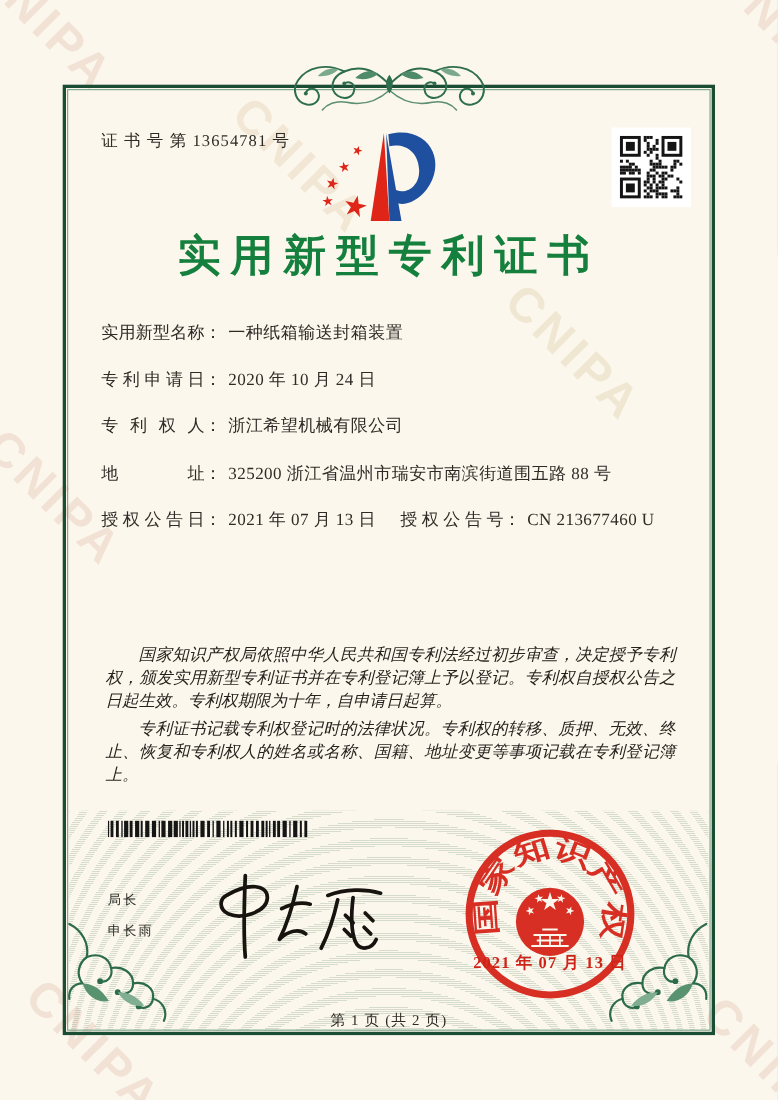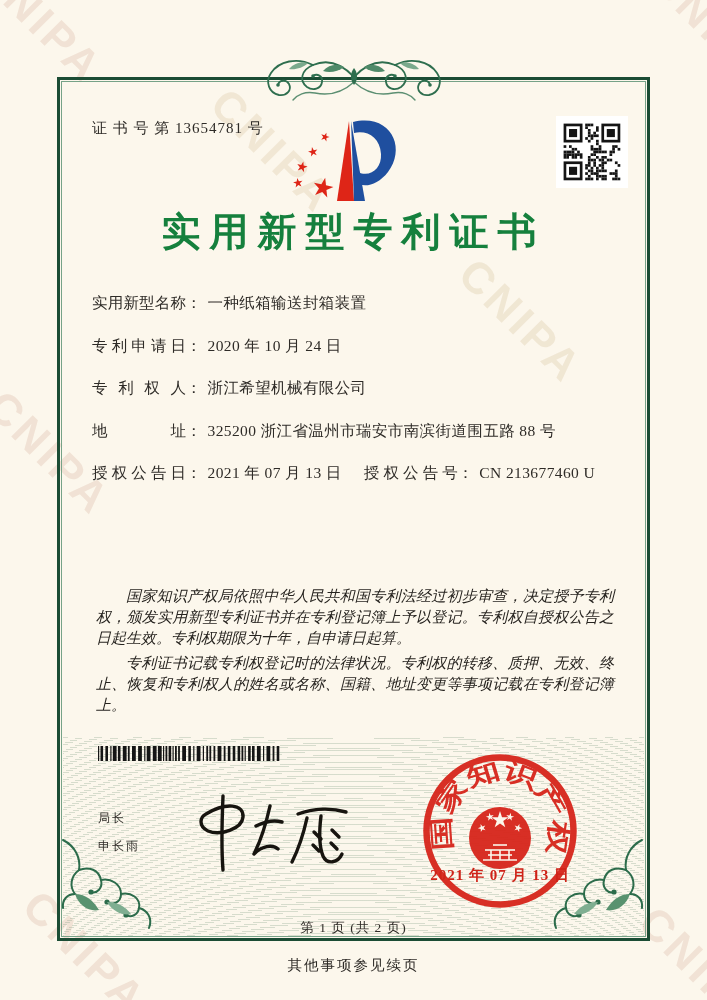--- a/index.html
+++ b/index.html
@@ -386,15 +386,14 @@
         <path d="M67,103 h24"></path>
         <path d="M62,108 h34"></path>
         <path d="M70,98 v10 M79,98 v10 M88,98 v10"></path>
         <path d="M72,93 h14"></path>
       </g>
     </g>
   </svg>
   <div class="seal-date">2021 年 07 月 13 日</div>
 
   <div class="page-info">第 1 页 (共 2 页)</div>
-  <div class="note">其他事项参见续页</div>
 
 </div>
 
 </body></html>

